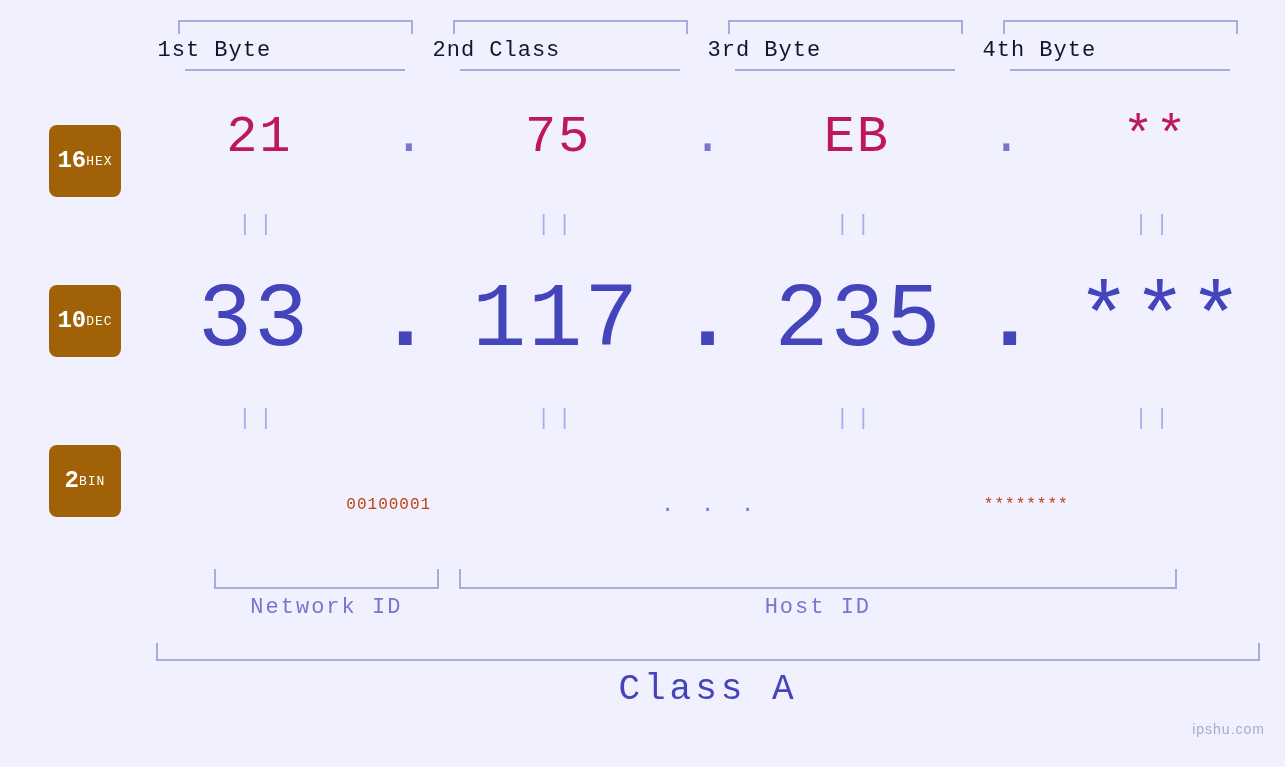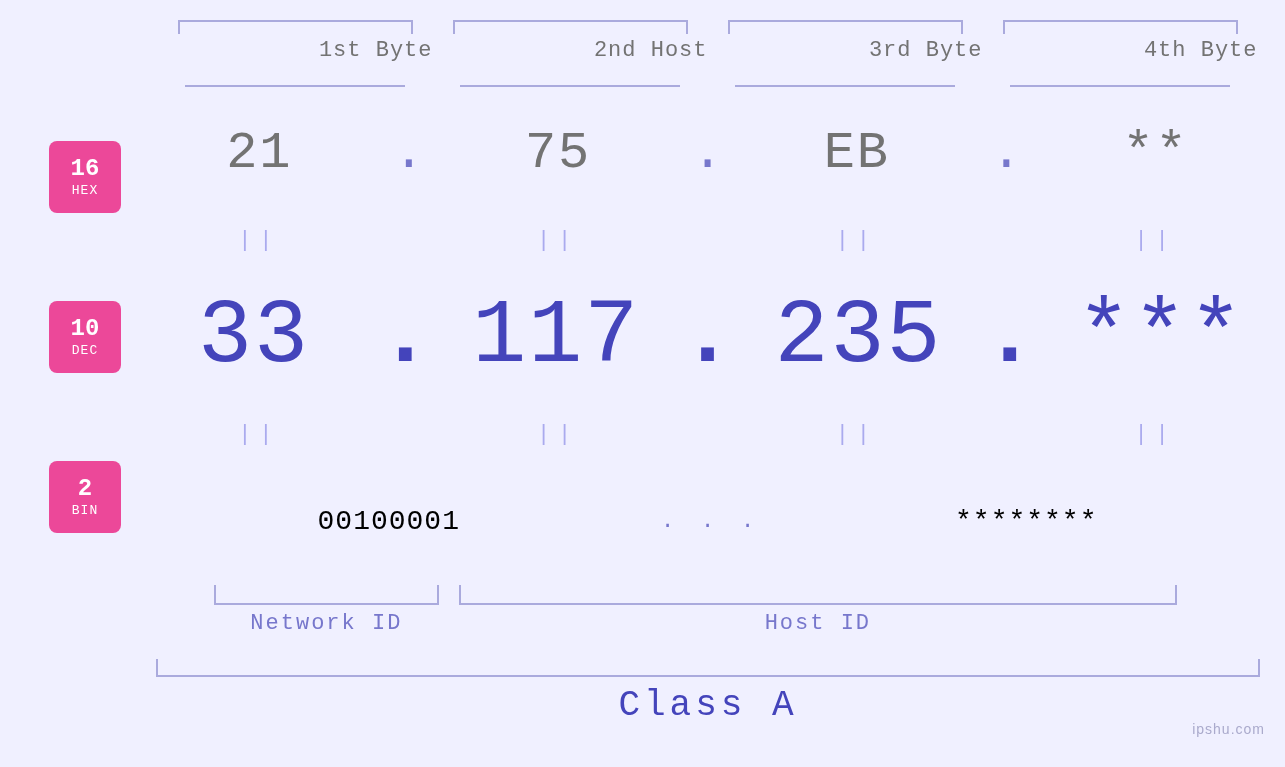--- a/index.html
+++ b/index.html
@@ -28,25 +28,25 @@
     .header-row {
       display: flex;
       align-items: flex-start;
       width: 1100px;
       margin-left: 130px;
       margin-bottom: 0px;
     }
 
     .byte-header {
       flex: 1;
-      text-align: right;
-      color: #737373;
+      text-align: left;
+      color: #0f172a;
       font-size: 22px;
       letter-spacing: 1px;
-      padding-bottom: 24px;
+      padding-bottom: 8px;
       position: relative;
     }
 
     .byte-header::after {
       content: '';
       position: absolute;
       bottom: 0;
       left: 10%;
       width: 80%;
       height: 2px;
@@ -58,27 +58,27 @@
       display: flex;
       flex-direction: column;
       align-items: center;
       justify-content: space-around;
       width: 130px;
       height: 480px;
       padding-left: 40px;
     }
 
     .badge {
-      background: #ec4899;
+      background: #a16207;
       color: white;
       width: 72px;
       height: 72px;
       border-radius: 8px;
       display: flex;
-      flex-direction: column;
+      flex-direction: row;
       align-items: center;
       justify-content: center;
       font-family: 'Courier New', Courier, monospace;
     }
 
     .badge-num {
       font-size: 24px;
       font-weight: bold;
       line-height: 1.1;
     }
@@ -116,21 +116,21 @@
       position: relative;
     }
 
     .dot-cell {
       flex: 0 0 40px;
       text-align: center;
     }
 
     
     .hex-value {
-      color: #737373;
+      color: #be185d;
       font-size: 52px;
       letter-spacing: 2px;
     }
 
     .hex-dot {
       color: #7777cc;
       font-size: 52px;
     }
 
     
@@ -165,22 +165,22 @@
     }
 
     .dec-dot {
       color: #4444bb;
       font-size: 90px;
       font-weight: bold;
     }
 
     
     .bin-value {
-      color: #000000;
-      font-size: 28px;
+      color: #c2410c;
+      font-size: 16px;
       letter-spacing: 1px;
     }
 
     .bin-dot {
       color: #7777cc;
       font-size: 22px;
     }
 
     
     .watermark {
@@ -218,21 +218,21 @@
 
   <div class="top-brackets-row">
     <div class="top-bracket"></div>
     <div class="top-bracket"></div>
     <div class="top-bracket"></div>
     <div class="top-bracket"></div>
   </div>
 
   <div class="header-row">
     <div class="byte-header">1st Byte</div>
-    <div class="byte-header">2nd Host</div>
+    <div class="byte-header">2nd Class</div>
     <div class="byte-header">3rd Byte</div>
     <div class="byte-header">4th Byte</div>
   </div>
 
   <div style="display:flex; width:1285px; align-items:center; margin-top:10px;">
 
     <div class="badges-col">
       <div class="badge">
         <span class="badge-num">16</span>
         <span class="badge-label">HEX</span>

